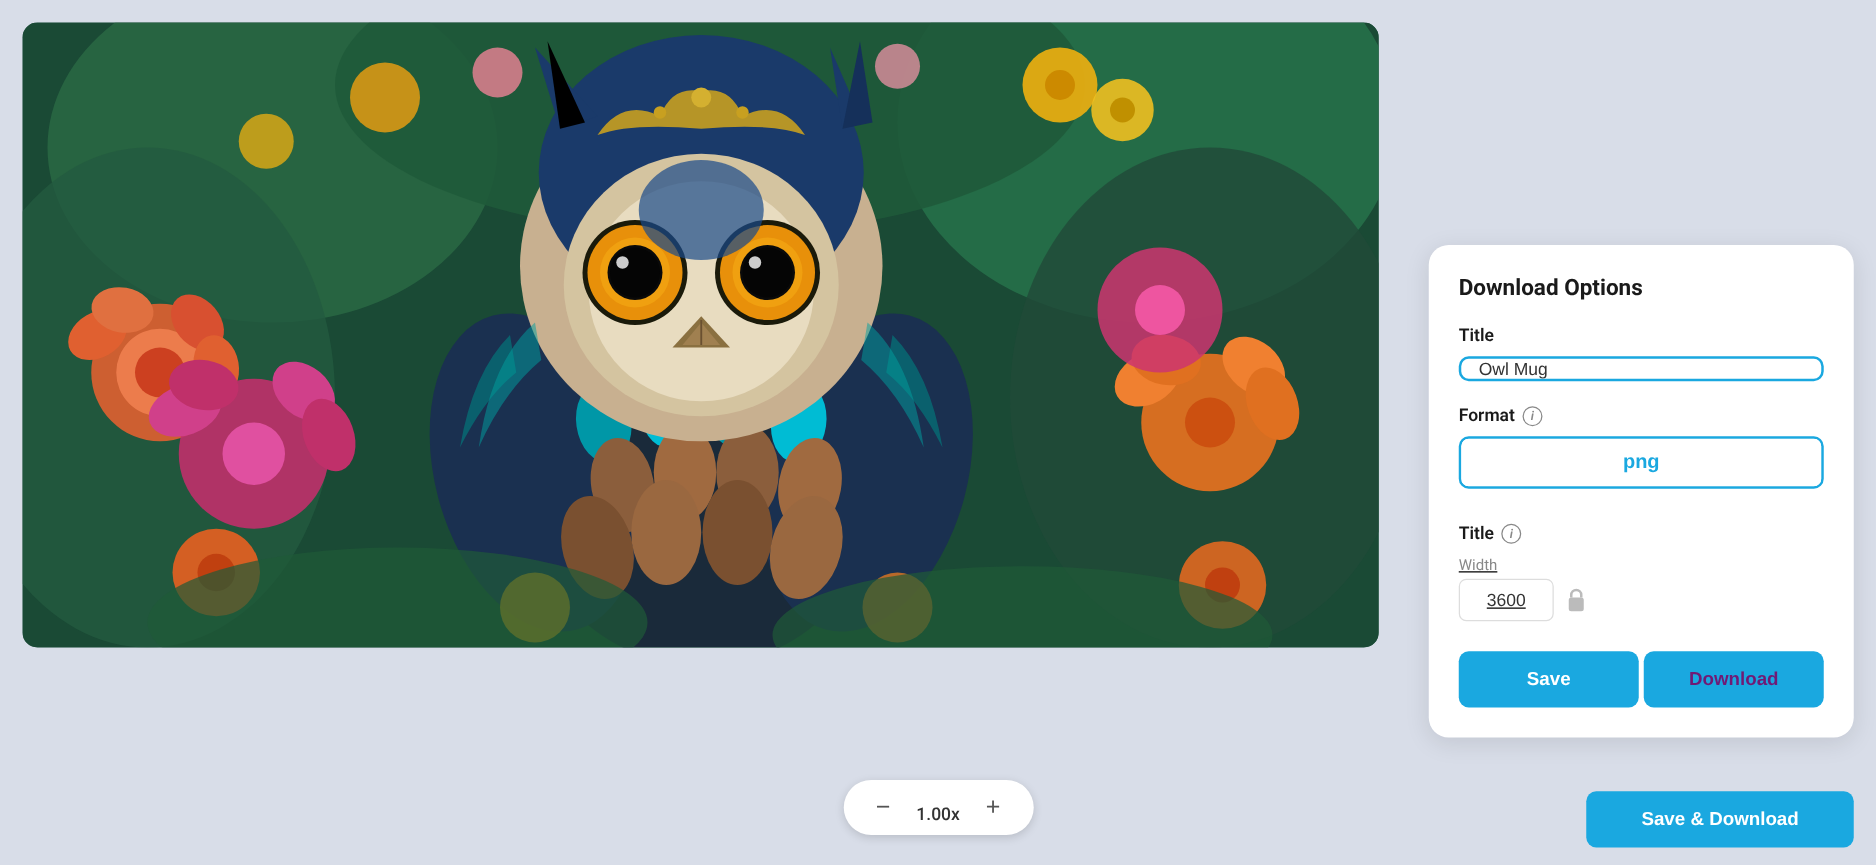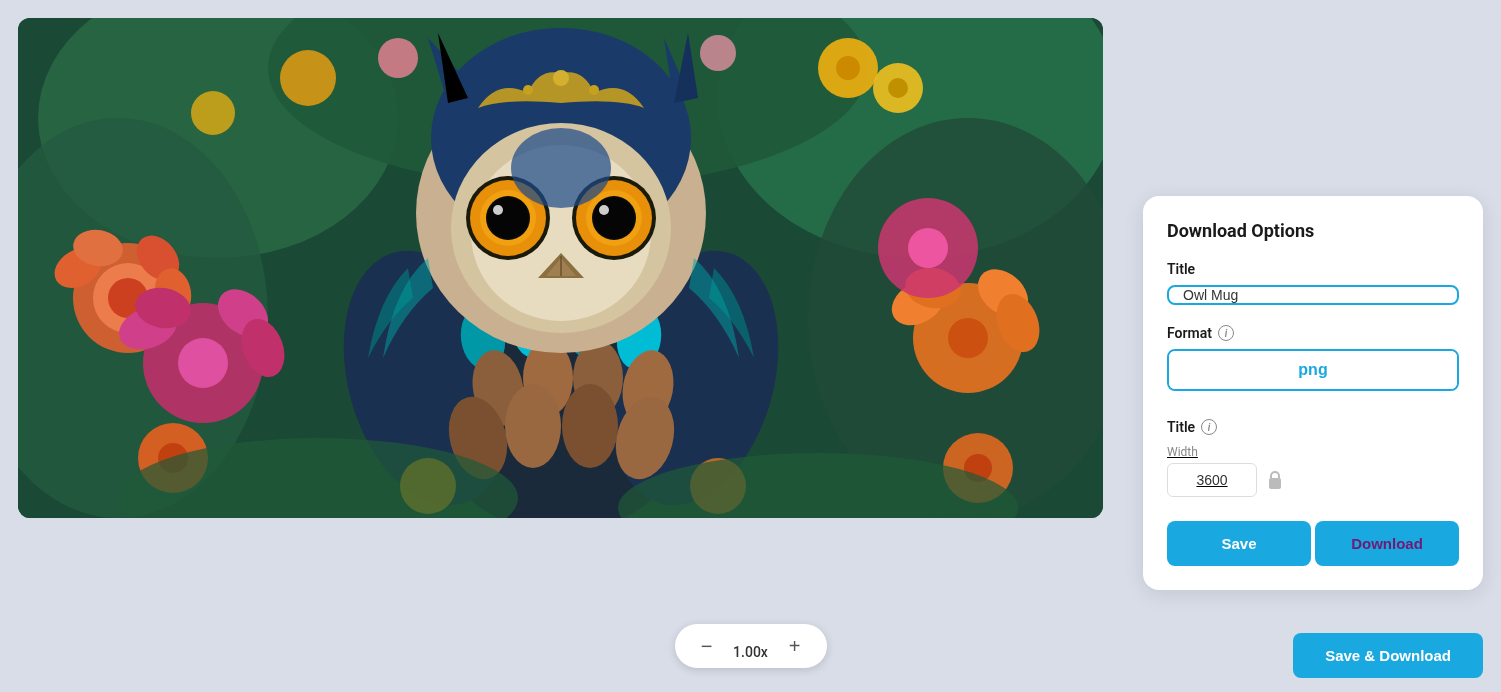--- a/index.html
+++ b/index.html
@@ -177,21 +177,21 @@
       gap: 4px;
       text-decoration: underline;
     }
 
     .size-field-label {
       font-size: 12px;
       color: #888;
     }
 
     .size-input {
-      width: 90px;
+      width: 76px;
       padding: 8px 10px;
       border: 1.5px solid #ddd;
       border-radius: 6px;
       font-size: 14px;
       color: #333;
       text-align: center;
     }
 
     .lock-icon {
       width: 20px;
@@ -230,21 +230,21 @@
       font-size: 15px;
       font-weight: 600;
       cursor: pointer;
     }
 
     
     .save-download-btn {
       position: absolute;
       bottom: 14px;
       right: 18px;
-      padding: 14px 32px;
+      padding: 14px 44px;
       background: #1aa8e0;
       color: white;
       border: none;
       border-radius: 8px;
       font-size: 15px;
       font-weight: 600;
       cursor: pointer;
     }
   </style>
 </head>

